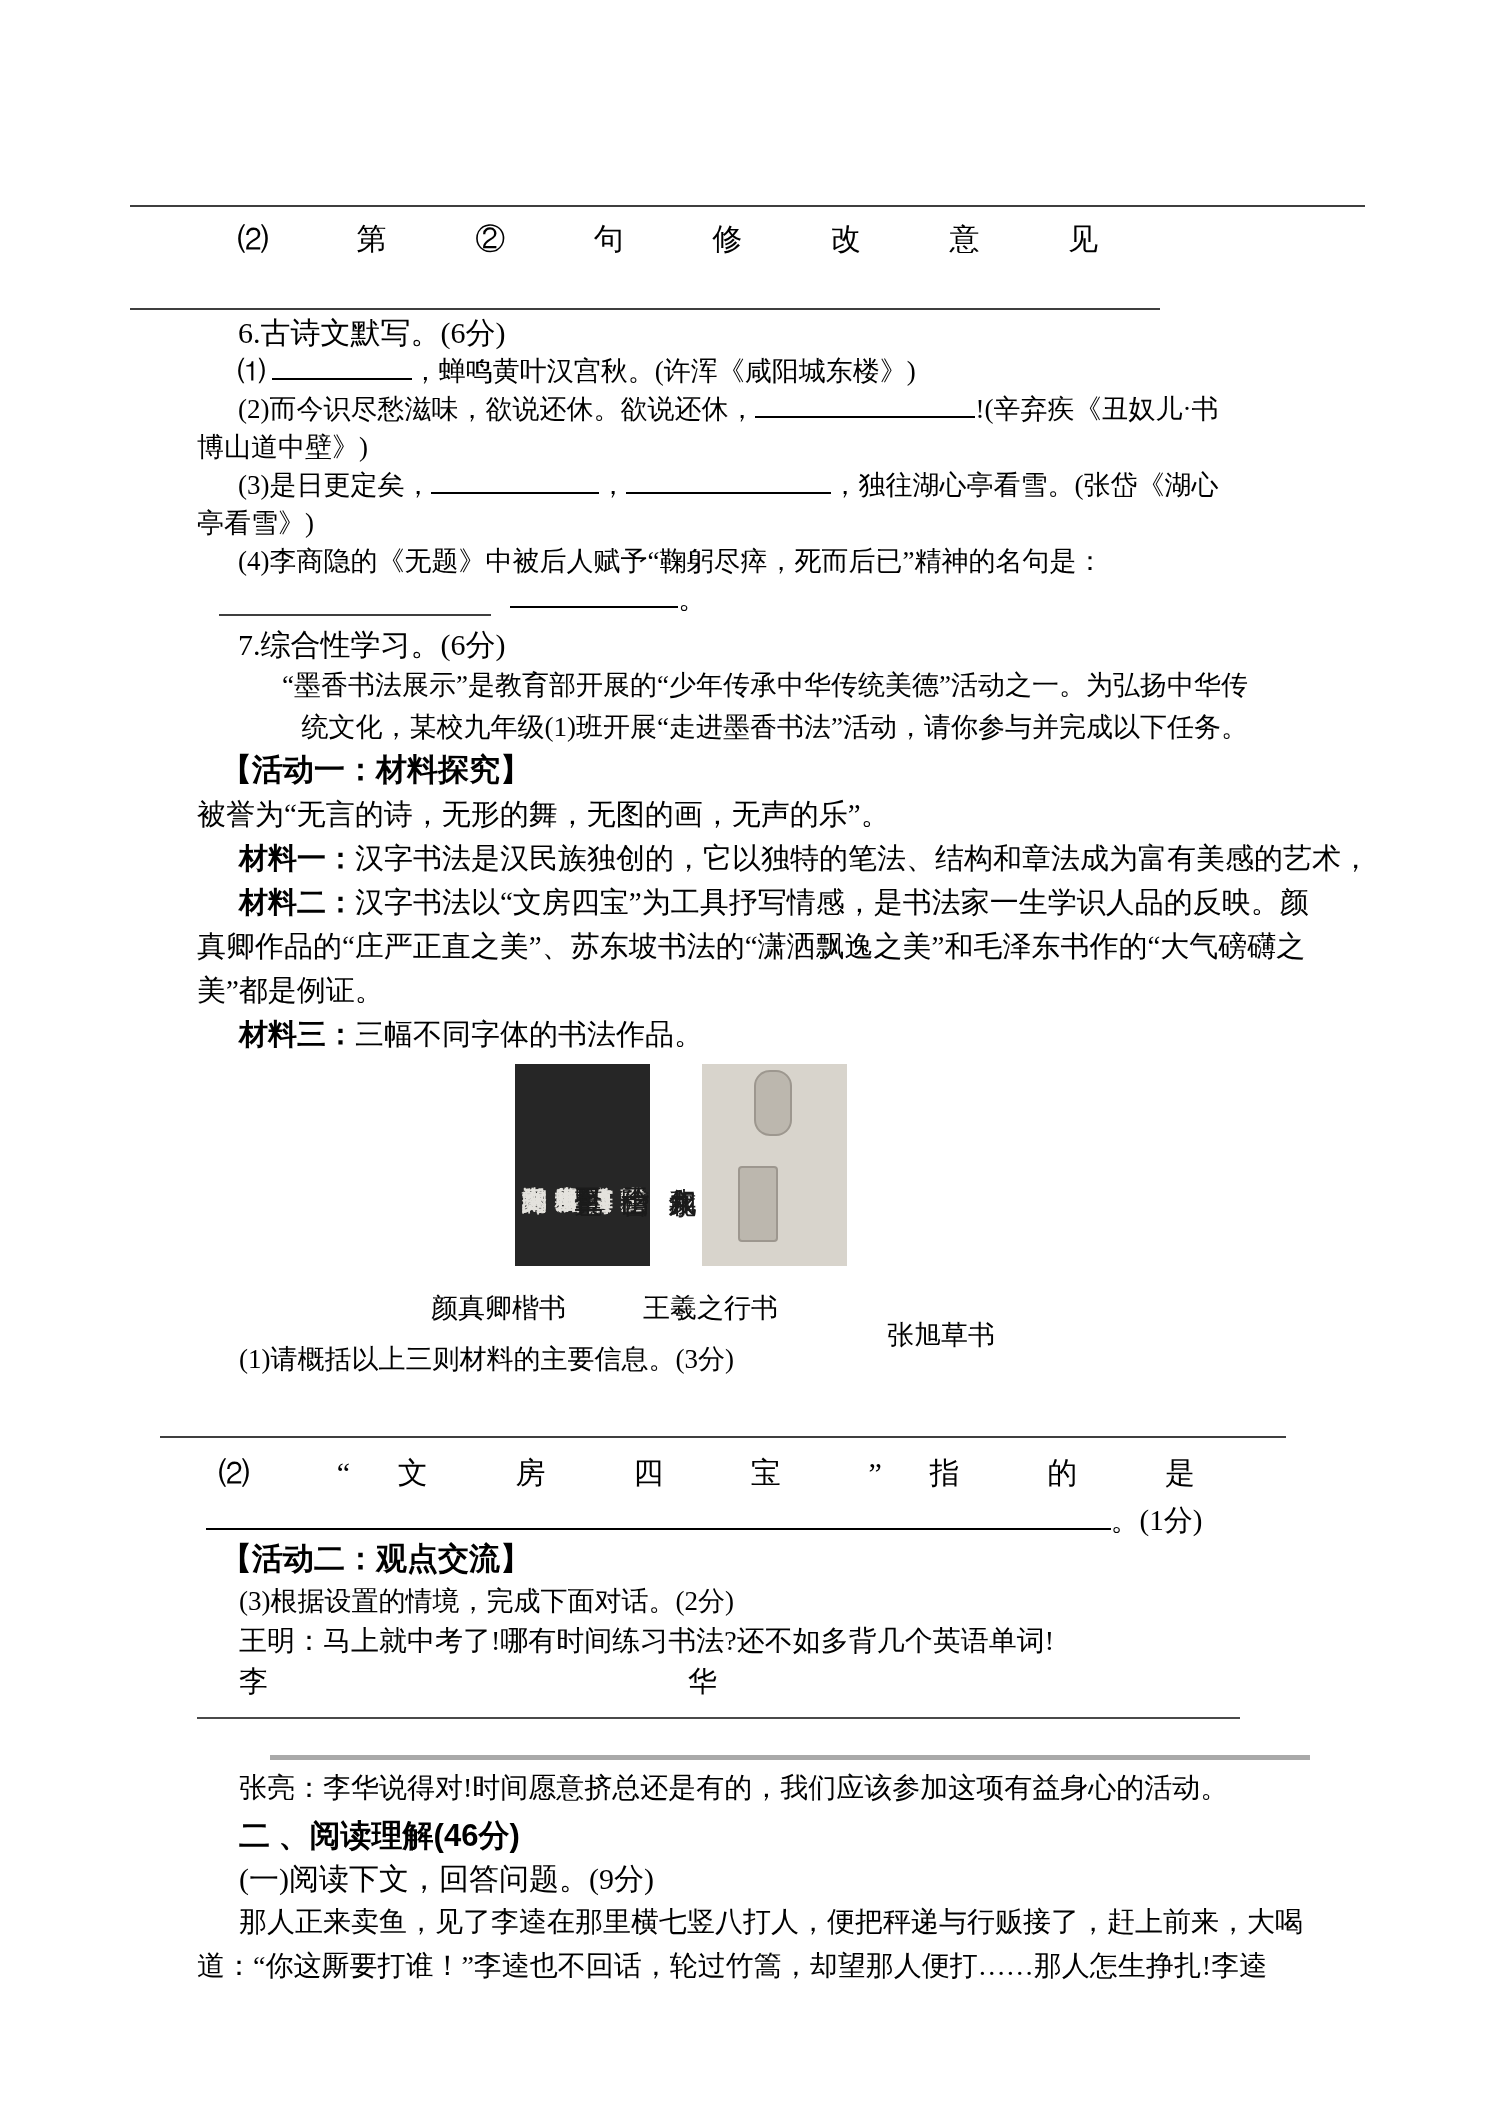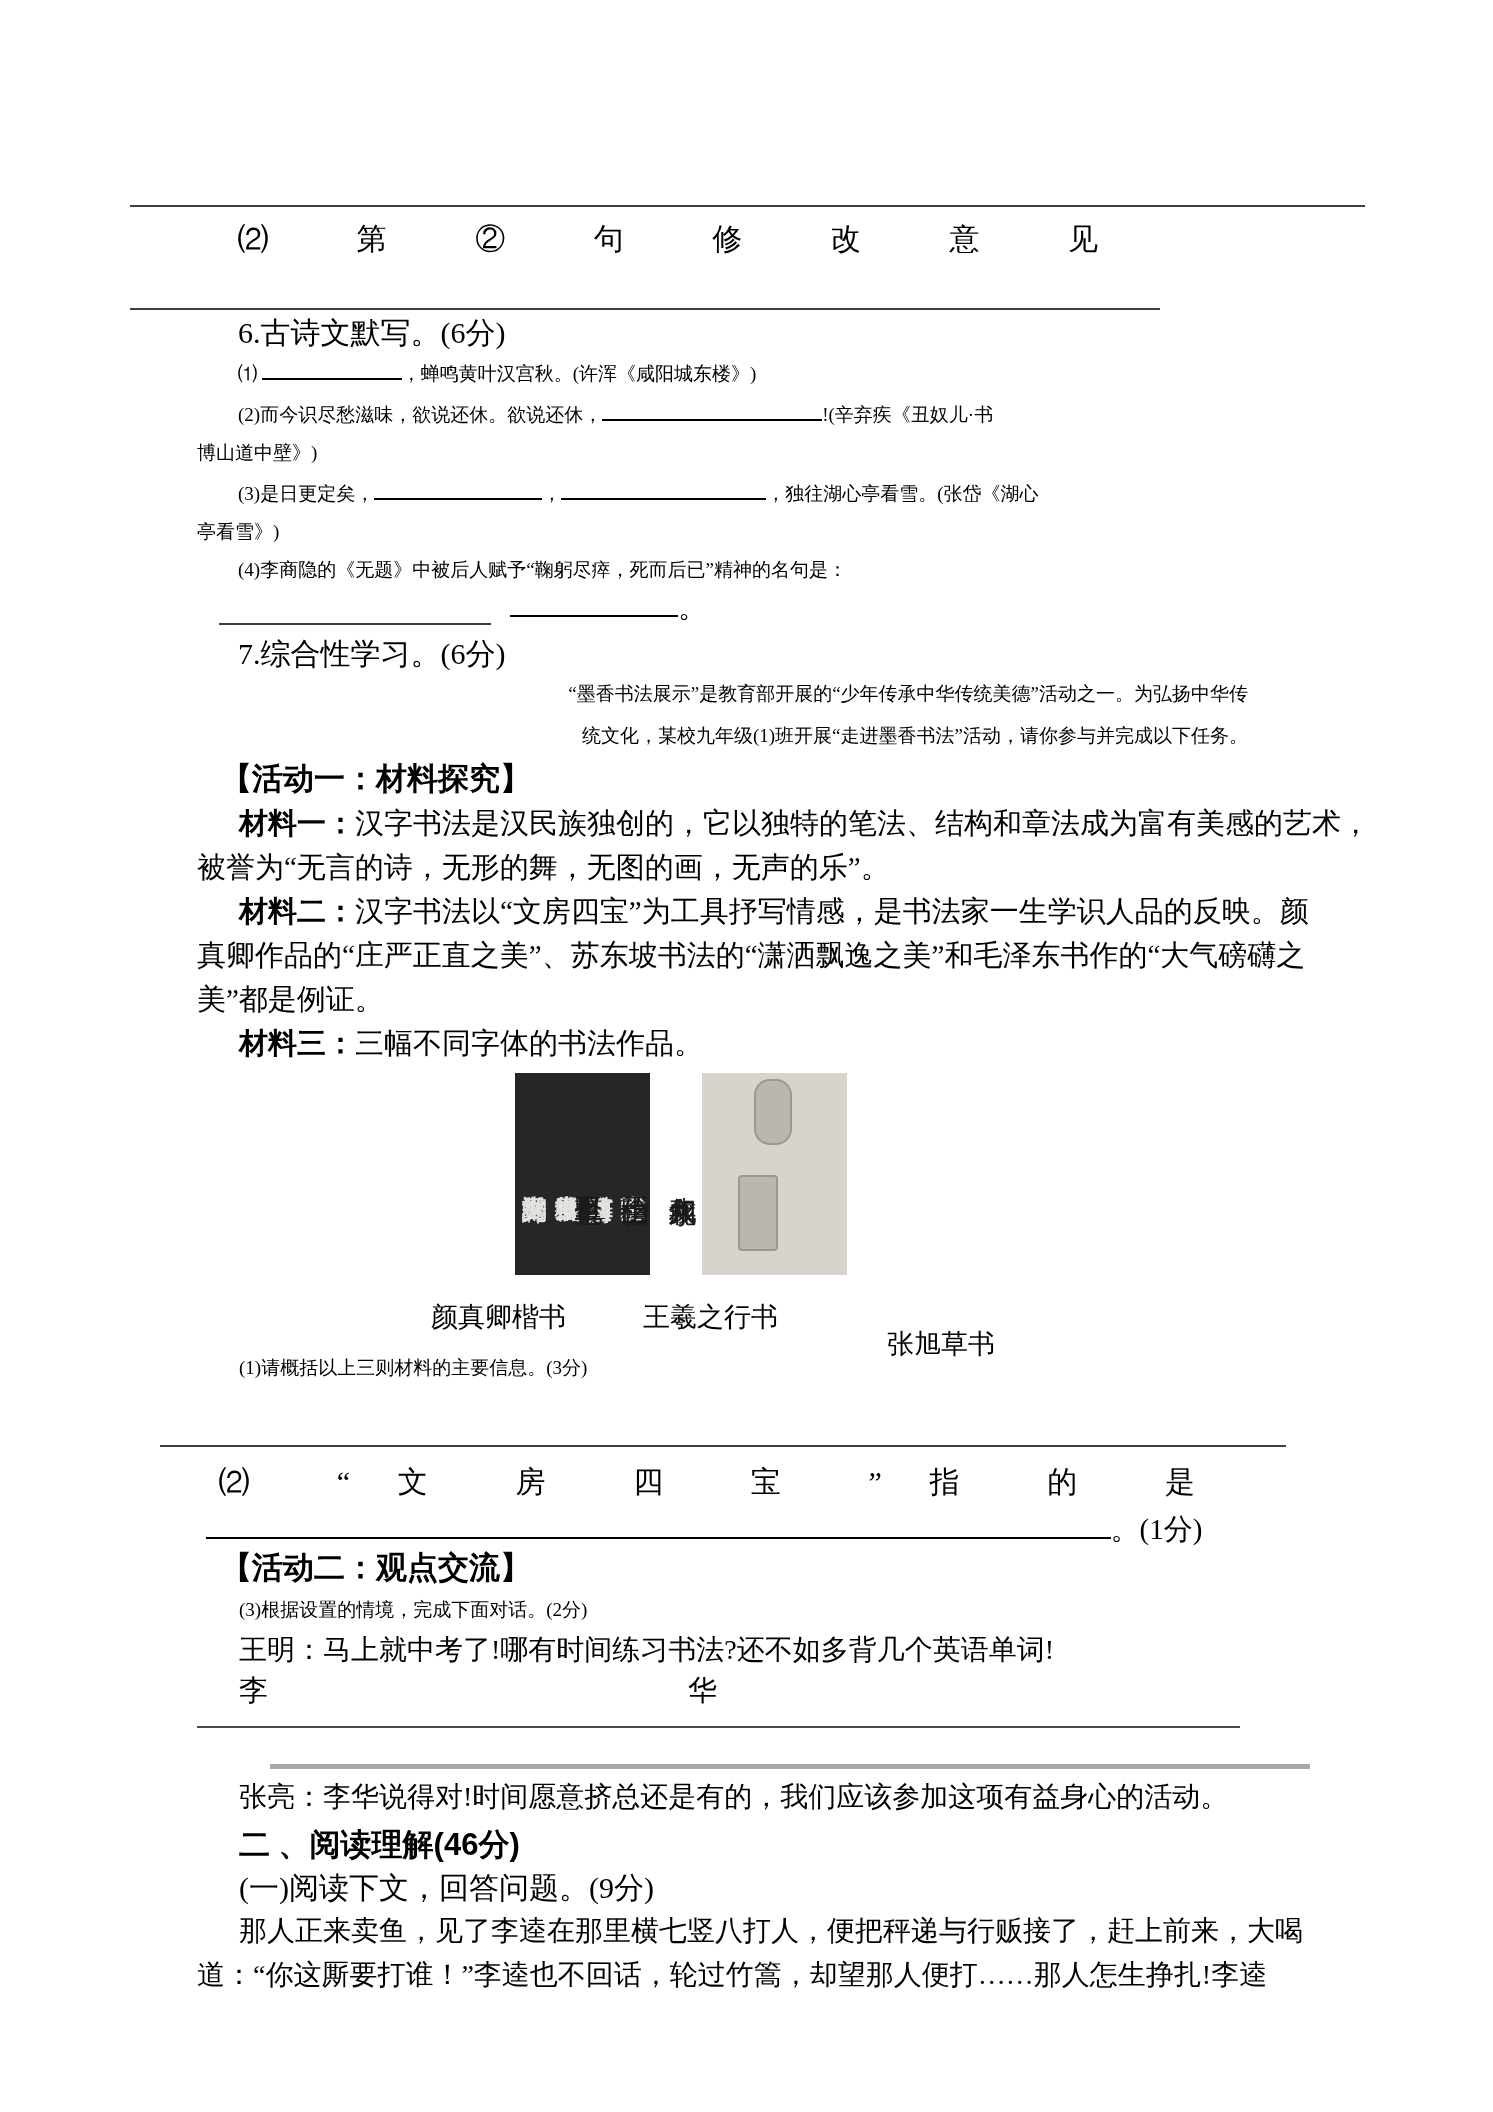--- a/index.html
+++ b/index.html
@@ -6,21 +6,21 @@
   .page{
     position:relative;
     width:1456px;height:2112px;
     box-sizing:border-box;
     padding:205px 208px 8px 197px;
     background:#ffffff;
     color:#000;
     font-family:"Liberation Serif", serif;
     overflow:hidden;
   }
-  .row{white-space:nowrap;font-size:19px;line-height:38px;}
+  .row{white-space:nowrap;font-size:27px;line-height:38px;}
   .hr{border-top:2px solid #3f3f3f;height:0;}
   .hr-a{margin-left:-67px;width:1235px;}
   .jrow{text-align:justify;text-align-last:justify;}
   .prev-row{margin:12px 0 0 41px;width:860px;font-size:30px;line-height:40px;}
   .hr-b{margin:49px 0 0 -67px;width:1030px;}
   .q-title{margin-top:4px;margin-left:41px;font-size:30px;line-height:38px;white-space:nowrap;}
   .q6row{margin-left:41px;}
   .cont{margin-left:0;}
   .blank{display:inline-block;border-bottom:2px solid #000;height:26px;vertical-align:baseline;}
   .b140{width:140px;} .b220{width:220px;} .b168{width:168px;} .b205{width:205px;}
@@ -95,24 +95,24 @@
   </div>
 
   <div class="short-line"></div>
 
   <div class="q7-title">7.综合性学习。(6分)</div>
   <div class="row intro indent">“墨香书法展示”是教育部开展的“少年传承中华传统美德”活动之一。为弘扬中华传</div>
   <div class="row intro">统文化，某校九年级(1)班开展“走进墨香书法”活动，请你参与并完成以下任务。</div>
 
   <div class="act-head">【活动一：材料探究】</div>
 
+  <div class="row mat">被誉为“无言的诗，无形的舞，无图的画，无声的乐”。</div>
   <div class="row mat indent">
     <span class="mat-label">材料一：</span><span>汉字书法是汉民族独创的，它以独特的笔法、结构和章法成为富有美感的艺术，</span>
   </div>
-  <div class="row mat">被誉为“无言的诗，无形的舞，无图的画，无声的乐”。</div>
 
   <div class="row mat indent">
     <span class="mat-label">材料二：</span><span>汉字书法以“文房四宝”为工具抒写情感，是书法家一生学识人品的反映。颜</span>
   </div>
   <div class="row mat">真卿作品的“庄严正直之美”、苏东坡书法的“潇洒飘逸之美”和毛泽东书作的“大气磅礴之</div>
   <div class="row mat">美”都是例证。</div>
 
   <div class="row mat indent">
     <span class="mat-label">材料三：</span><span>三幅不同字体的书法作品。</span>
   </div>

